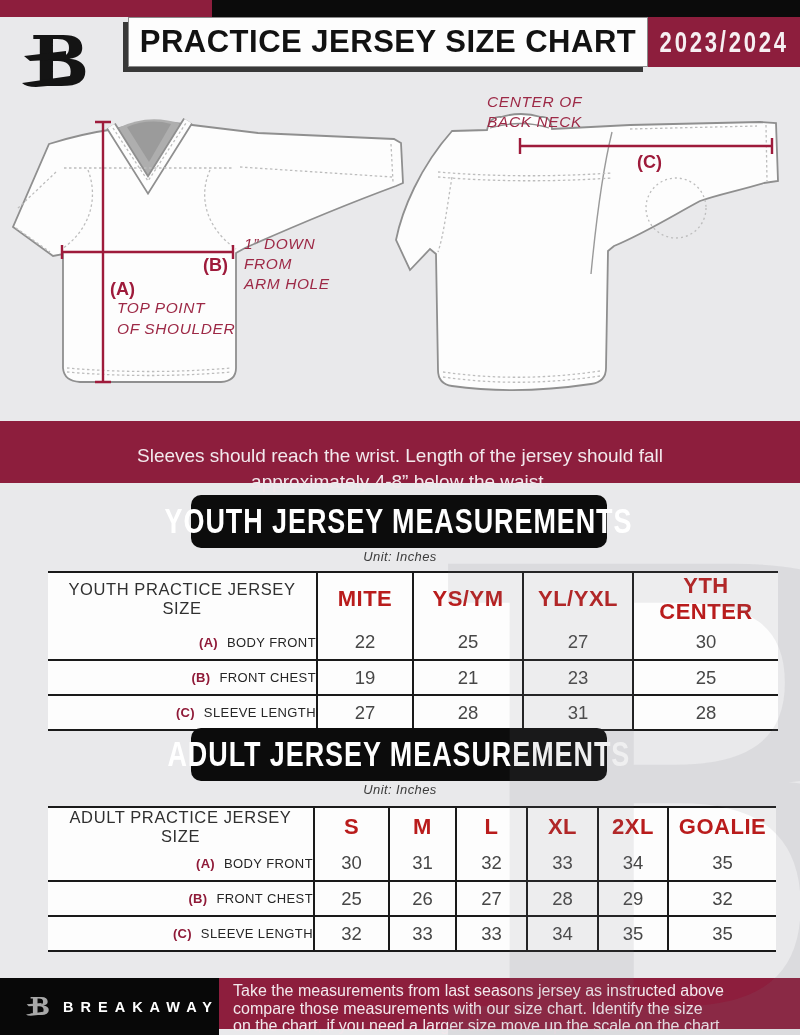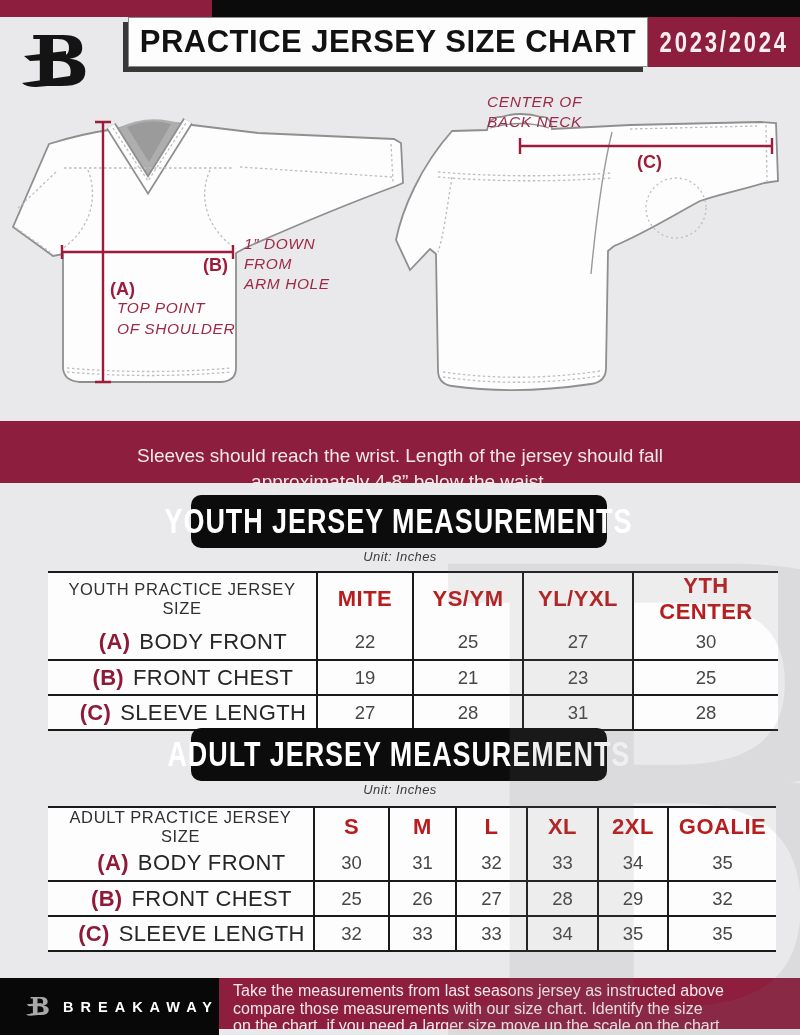--- a/index.html
+++ b/index.html
@@ -53,21 +53,21 @@
   .meas-table{position:absolute;left:48px;border-collapse:collapse;border-top:2px solid var(--line);border-bottom:2px solid var(--line)}
   .table-youth{top:571px}
   .table-adult{top:806px}
   .meas-table tr{border-bottom:2px solid var(--line)}
   .meas-table tr:last-child{border-bottom:none}
   .meas-table th,.meas-table td{background:var(--cell);padding:0;vertical-align:middle}
   .meas-table thead tr{height:38px}
   .meas-table tbody tr{height:35px}
   .meas-table .size-label{font-weight:400;font-size:16.5px;color:#303030;letter-spacing:.6px;text-align:center}
   .meas-table .col-h{font-weight:700;font-size:22px;color:#b91c1c;letter-spacing:.5px;text-align:center;border-left:2px solid var(--line)}
-  .meas-table .row-label{text-align:center;padding-left:22px;font-size:22px}
+  .meas-table .row-label{text-align:right;padding-left:22px;font-size:13px}
   .meas-table .rkey{color:#8F1A38;font-weight:800;letter-spacing:.3px}
   .meas-table .rlabel{color:#262626;font-weight:400;letter-spacing:.4px;margin-left:9px}
   .meas-table .val{text-align:center;font-size:18.5px;color:#474747;border-left:2px solid var(--line)}
   .table-youth col.c0{width:269px}.table-youth col.c1{width:96px}.table-youth col.c2{width:110px}
   .table-youth col.c3{width:110px}.table-youth col.c4{width:145px}
   .table-adult col.c0{width:266px}.table-adult col.c1{width:75px}.table-adult col.c2{width:67px}
   .table-adult col.c3{width:71px}.table-adult col.c4{width:71px}.table-adult col.c5{width:70px}
   .table-adult col.c6{width:108px}
 
   

